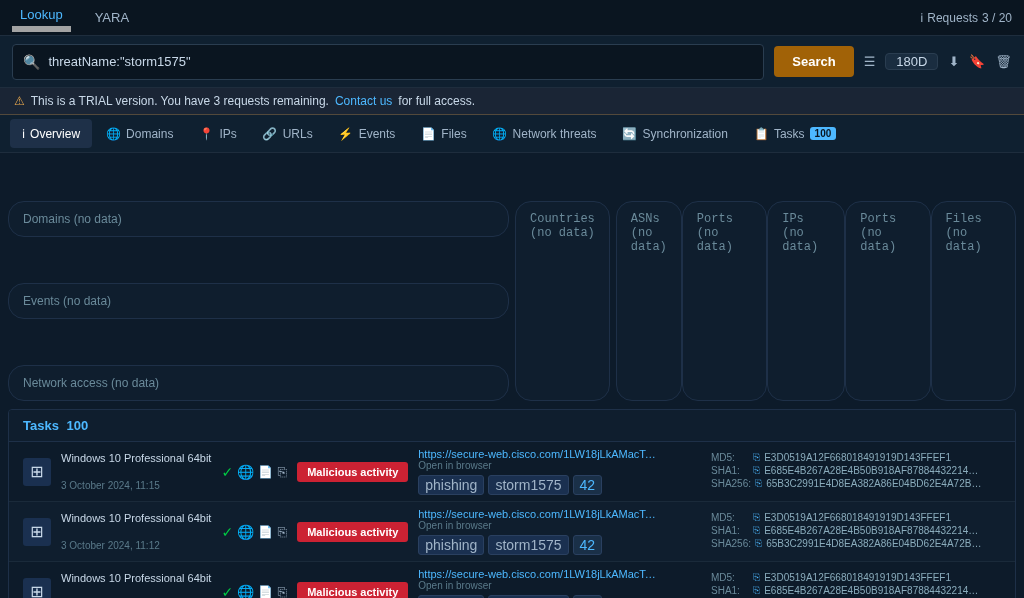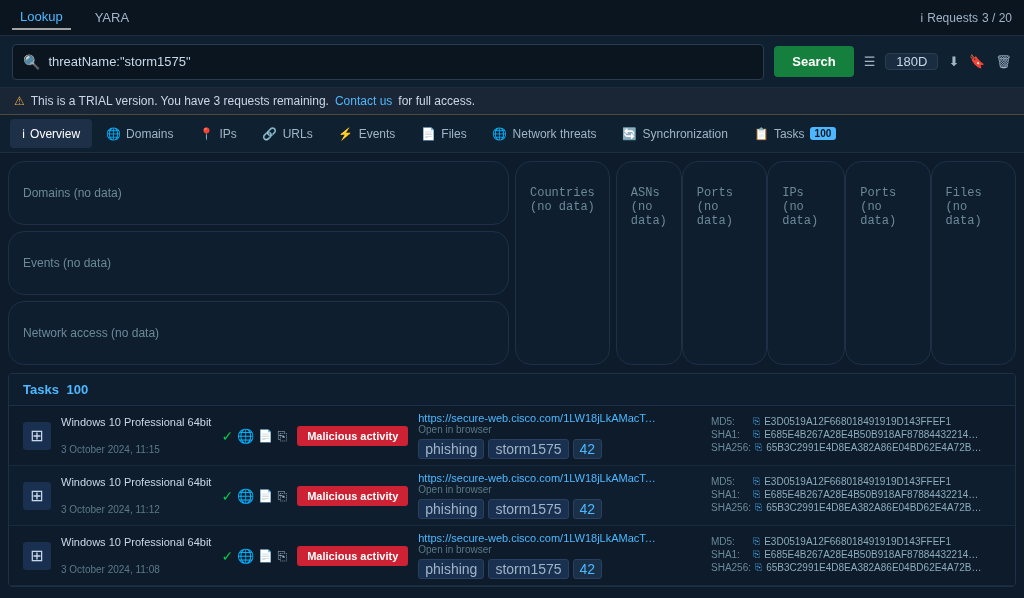--- a/index.html
+++ b/index.html
@@ -29,21 +29,21 @@
       gap: 16px;
     }
     .nav-item {
       font-size: 13px;
       color: #a0b4c8;
       cursor: pointer;
       padding: 4px 8px;
     }
     .nav-item.active {
       color: #4db8ff;
-      border-bottom: 2px solid #a3a3a3;
+      border-bottom: 6px solid #a3a3a3;
     }
     .top-nav-right {
       display: flex;
       align-items: center;
       gap: 8px;
       font-size: 12px;
       color: #a0b4c8;
     }
     .requests-badge {
       display: flex;
@@ -78,21 +78,21 @@
       outline: none;
       color: #c8d8e8;
       font-size: 13px;
       flex: 1;
     }
     .search-icon-small {
       color: #4db8ff;
       font-size: 14px;
     }
     .btn-search {
-      background: #15803d;
+      background: #a16207;
       color: #fff;
       border: none;
       border-radius: 4px;
       padding: 8px 18px;
       font-size: 13px;
       font-weight: 600;
       cursor: pointer;
     }
     .search-actions {
       display: flex;
@@ -162,23 +162,24 @@
       border-radius: 3px;
       padding: 1px 5px;
       font-size: 10px;
       font-weight: 700;
     }
 
     .grid-card {
       background: #0f1e2e;
       border: 1px solid #1e3048;
       border-radius: 16px;
-      padding: 24px 14px;
+      padding: 10px 14px;
       color: #6a8a9a;
       font-size: 12px;
+      margin-top: 40px;
     }
     .tasks-header {
       padding: 8px 14px;
       font-size: 13px;
       font-weight: 600;
       color: #c8d8e8;
       background: #0f1e2e;
       border-bottom: 1px solid #1e3048;
     }
     .tasks-header span {

